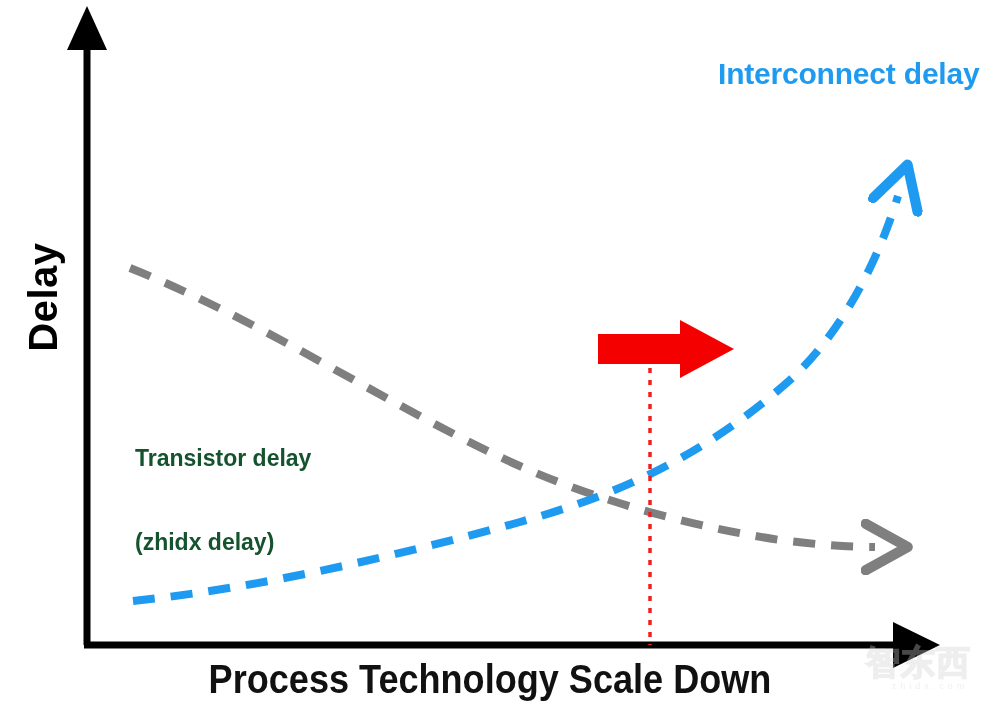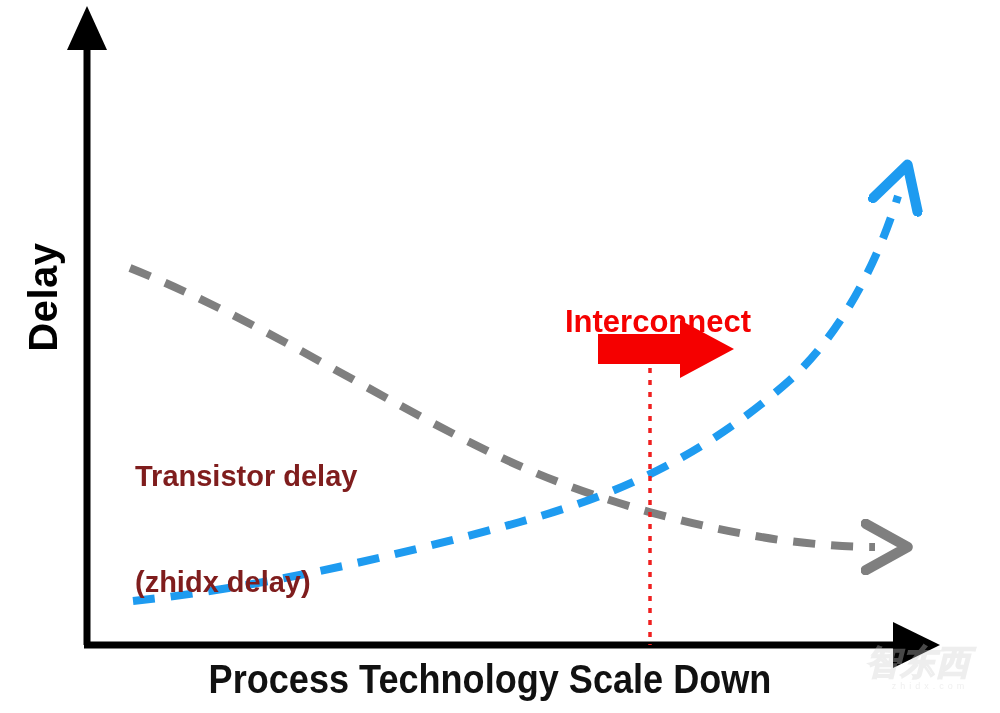--- a/index.html
+++ b/index.html
@@ -47,22 +47,22 @@
     text-align: center;
     font-size: 41px;
     color: #111111;
     transform: scaleX(0.88);
     transform-origin: center center;
     letter-spacing: 0px;
   }
   #transistor-label {
     left: 135px;
     top: 388px;
-    font-size: 29px;
-    color: #7f1d1d;
+    font-size: 23px;
+    color: #14532d;
     line-height: 1.22;
   }
   #interconnect-delay-label {
     left: 718px;
     top: 58px;
     font-size: 30px;
     color: #1e9bf0;
     letter-spacing: -0.2px;
   }
   #bottleneck-label {
@@ -84,21 +84,20 @@
     pointer-events: none;
   }
   .wm-cn {
     font-size: 34px;
     font-weight: bold;
     color: #ffffff;
     -webkit-text-stroke: 1.5px #cfcfcf;
     letter-spacing: 1px;
     font-family: "DejaVu Sans", sans-serif;
     line-height: 1;
-    font-style: italic;
   }
   .wm-en {
     font-size: 9px;
     color: #d2d2d2;
     letter-spacing: 4px;
     font-family: "Liberation Sans", sans-serif;
     text-align: center;
     margin-top: 2px;
   }
 </style>
@@ -138,23 +137,23 @@
 
   <div class="lbl" id="y-axis-title">Delay</div>
 
   <div class="lbl" id="x-axis-title">Process Technology Scale Down</div>
 
   <div class="lbl" id="transistor-label">
     <div>Transistor delay</div>
     <div>(zhidx delay)</div>
   </div>
 
+  <div class="lbl" id="interconnect-delay-label">Interconnect delay</div>
 
   <div class="lbl" id="bottleneck-label">
-    <div>Interconnect</div>
   </div>
 
   <div id="watermark">
     <div class="wm-cn">智东西</div>
     <div class="wm-en">zhidx.com</div>
   </div>
 
 </div>
 
 </body></html>

